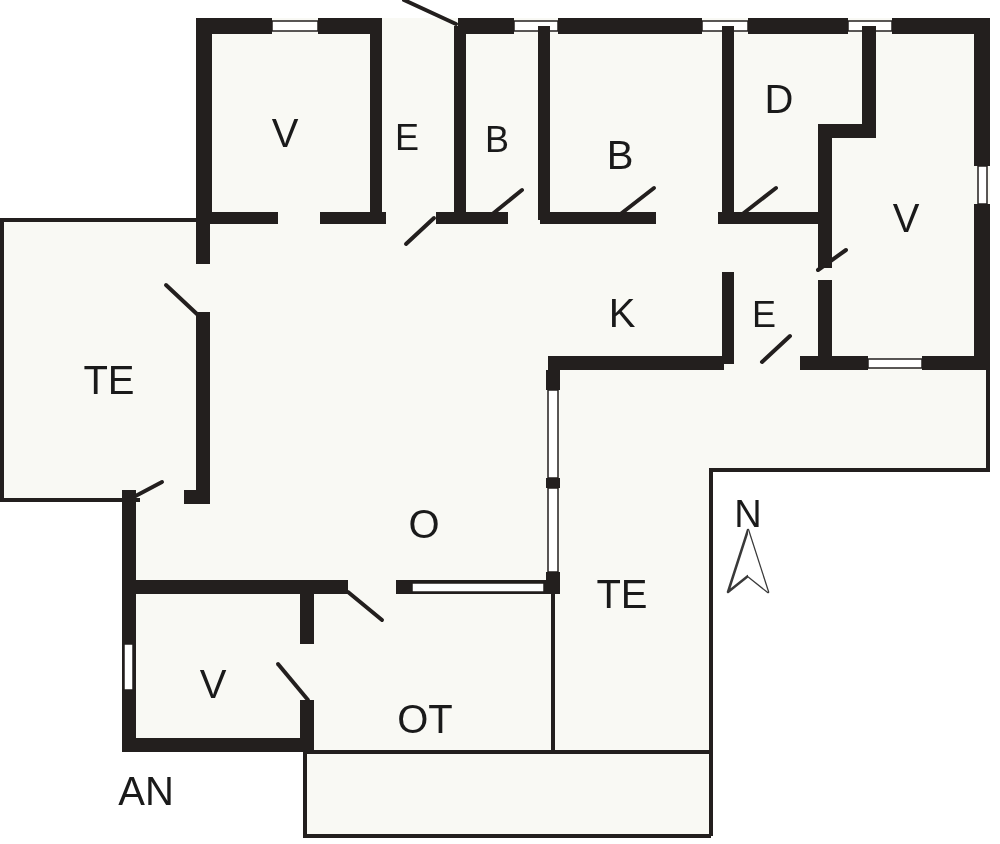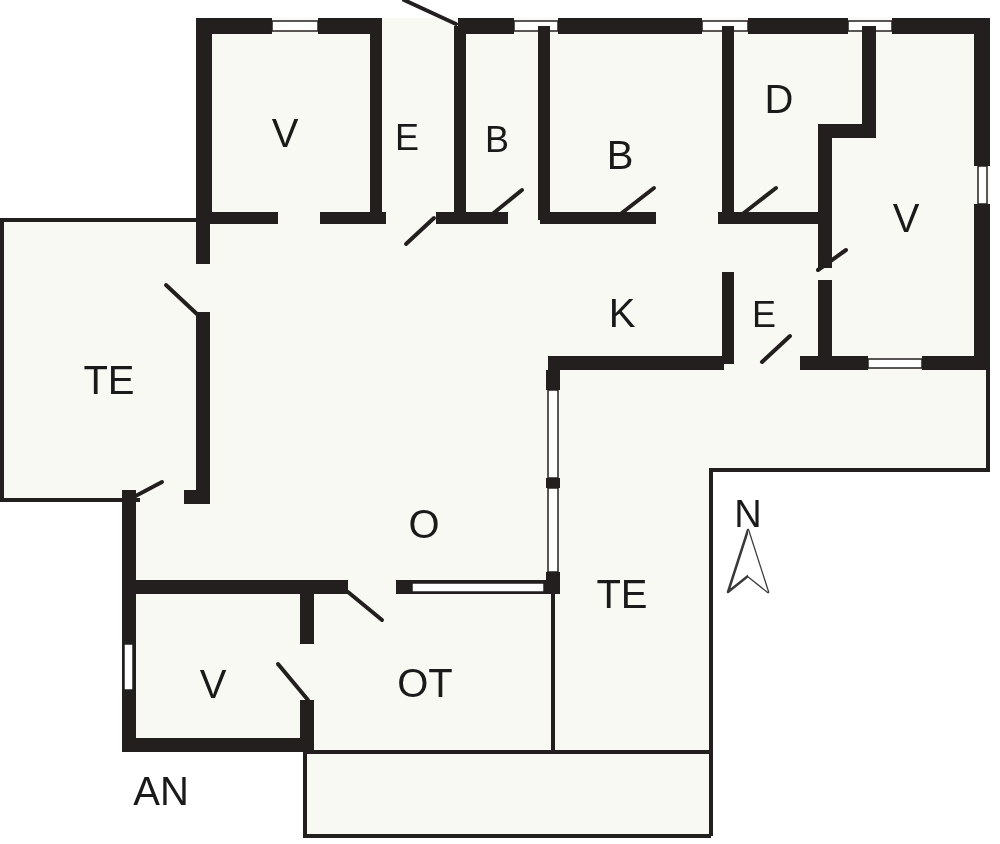--- a/index.html
+++ b/index.html
@@ -154,20 +154,20 @@
   <div class="room-label lbl-md" style="left:497px;top:140px;">B</div>
   <div class="room-label lbl-lg" style="left:620px;top:155px;">B</div>
   <div class="room-label lbl-lg" style="left:779px;top:99px;">D</div>
   <div class="room-label lbl-lg" style="left:906px;top:218px;">V</div>
   <div class="room-label lbl-lg" style="left:622px;top:313px;">K</div>
   <div class="room-label lbl-md" style="left:764px;top:315px;">E</div>
   <div class="room-label lbl-lg" style="left:109px;top:380px;">TE</div>
   <div class="room-label lbl-lg" style="left:424px;top:524px;">O</div>
   <div class="room-label lbl-lg" style="left:622px;top:594px;">TE</div>
   <div class="room-label lbl-lg" style="left:213px;top:684px;">V</div>
-  <div class="room-label lbl-lg" style="left:425px;top:683px;">OT</div>
-  <div class="room-label lbl-lg" style="left:161px;top:791px;">AN</div>
+  <div class="room-label lbl-lg" style="left:425px;top:719px;">OT</div>
+  <div class="room-label lbl-lg" style="left:146px;top:791px;">AN</div>
 
   <div class="north-wrap" style="left:748px;top:495px;">
     <span class="north-letter">N</span>
   </div>
 
 </div>
 
 </body></html>

